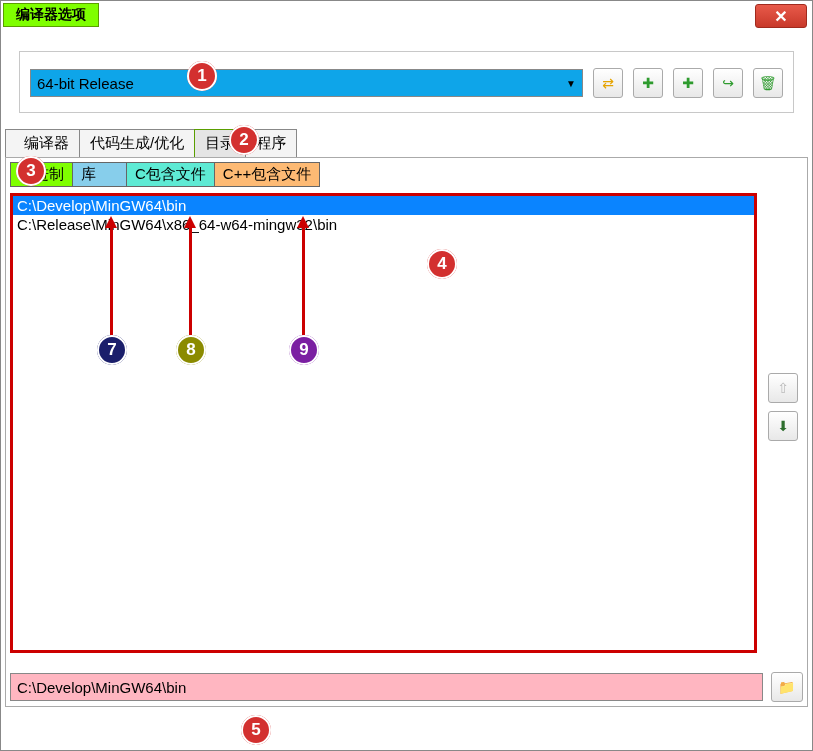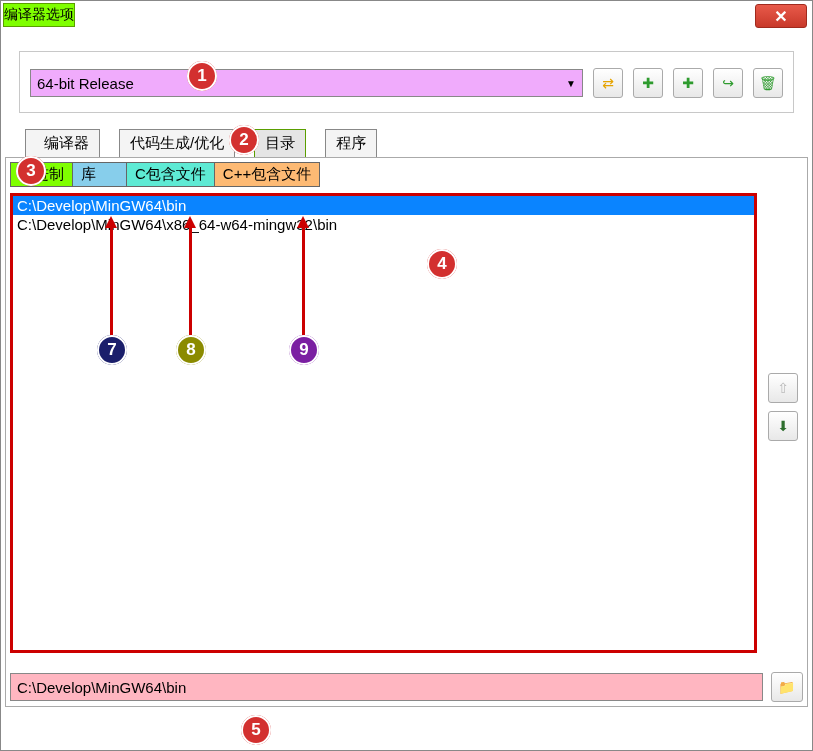--- a/index.html
+++ b/index.html
@@ -1,31 +1,31 @@
 <!DOCTYPE html>
 <html><head>
 <meta charset="utf-8">
 <style>
 * { box-sizing: border-box; margin: 0; padding: 0; }
 body { font-family: "Microsoft YaHei", Arial, sans-serif; font-size: 14px; background: #fff; width: 813px; height: 751px; overflow: hidden; position: relative; border: 1px solid #888; }
 
 .titlebar { background: #fff; height: 32px; display: flex; align-items: flex-start; padding: 0; position: relative; }
-.title-badge { background: #7FFF00; border: 1px solid #5a9e00; padding: 2px 0; font-size: 14px; margin: 2px 0 0 2px; }
+.title-badge { background: #7FFF00; border: 1px solid #5a9e00; padding: 2px 12px; font-size: 14px; margin: 2px 0 0 2px; font-weight: bold; }
 .close-btn { position: absolute; right: 5px; top: 3px; width: 52px; height: 24px; background: linear-gradient(#e85a4a,#c8392a); border: 1px solid #a02a1e; border-radius: 3px; color: #fff; display: flex; align-items: center; justify-content: center; font-weight: bold; font-size: 16px; }
 
 .config-area { padding: 18px 18px 8px 18px; }
 .config-box { border: 1px solid #c8c8c8; padding: 0 10px 14px 10px; position: relative; display: flex; align-items: center; gap: 10px; }
 .config-label { background: #F0E68C; border: 1px solid #d4c95a; padding: 3px 6px; font-size: 14px; position: relative; top: -12px; display: inline-block; }
 .config-row { display: flex; align-items: center; gap: 10px; margin-top: -6px; }
-.config-select { flex: 1; height: 28px; border: 1px solid #888; background: #f0abfc; padding: 2px 6px; font-size: 15px; display: flex; align-items: center; justify-content: space-between; width: 536px; }
+.config-select { flex: 1; height: 28px; border: 1px solid #888; background: #0ea5e9; padding: 2px 6px; font-size: 15px; display: flex; align-items: center; justify-content: space-between; width: 536px; }
 .select-arrow { font-size: 10px; }
 .icon-btn { width: 30px; height: 30px; border: 1px solid #aaa; border-radius: 3px; background: linear-gradient(#fff,#e8e8e8); display: flex; align-items: center; justify-content: center; font-size: 14px; }
 
 .main-tabs { display: flex; margin: 8px 0 0 4px; }
-.main-tab { padding: 4px 10px; border: 1px solid #888; border-bottom: none; background: #f4f4f4; font-size: 15px; margin-right: -1px; margin-left: 20px; }
+.main-tab { padding: 4px 10px; border: 1px solid #888; border-bottom: none; background: #f4f4f4; font-size: 15px; margin-right: -1px; }
 .main-tab.active { background: #e5e5e5; border-color: #5a9e00; }
 .main-tab-content { border: 1px solid #aaa; margin: 0 4px; height: 550px; padding: 4px; position: relative; }
 
 .sub-tabs { display: flex; }
 .sub-tab { padding: 2px 8px; border: 1px solid #666; font-size: 15px; margin-right: -1px; }
 .st-binary { background: #7FFF00; }
 .st-lib { background: #87CEEB; padding-right: 30px; }
 .st-cinc { background: #5eead4; }
 .st-cppinc { background: #fdba74; }
 
@@ -97,21 +97,21 @@
   <div class="sub-tabs">
     <div class="sub-tab st-binary">二进制</div>
     <div class="sub-tab st-lib">库</div>
     <div class="sub-tab st-cinc">C包含文件</div>
     <div class="sub-tab st-cppinc">C++包含文件</div>
   </div>
 
   <div class="path-list-wrap">
     <div class="path-list">
       <div class="path-row selected">C:\Develop\MinGW64\bin</div>
-      <div class="path-row">C:\Develop\MinGW64\x86_64-w64-mingw32\bin</div>
+      <div class="path-row">C:\Release\MinGW64\x86_64-w64-mingw32\bin</div>
     </div>
     <div class="side-btns">
       <div class="side-btn disabled">
           <span>⇧</span>
         </div>
       <div class="side-btn">
           <span style="color:#2e6e2e">⬇</span>
         </div>
     </div>
   </div>

